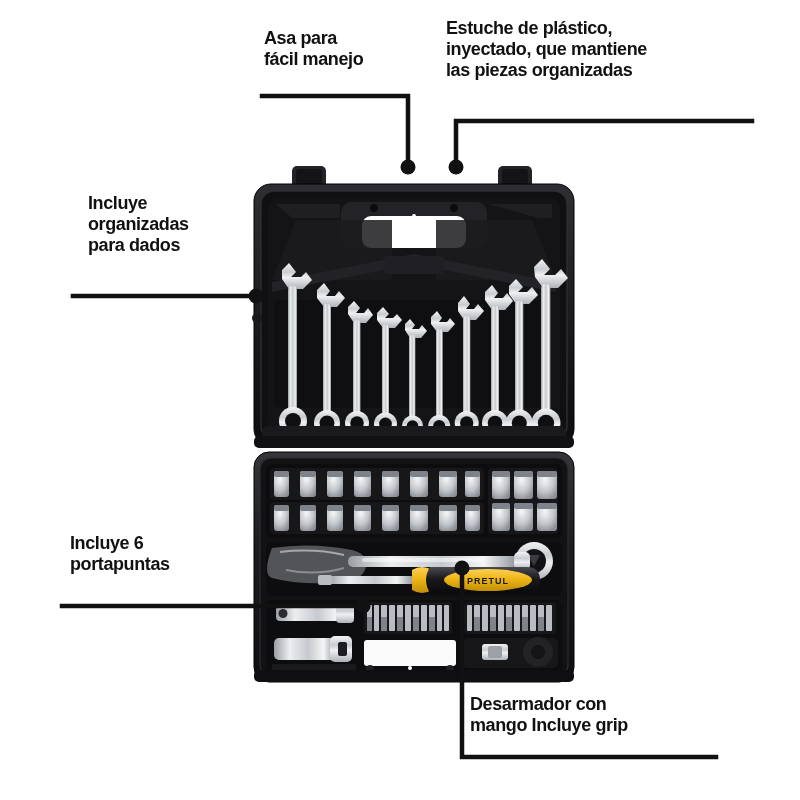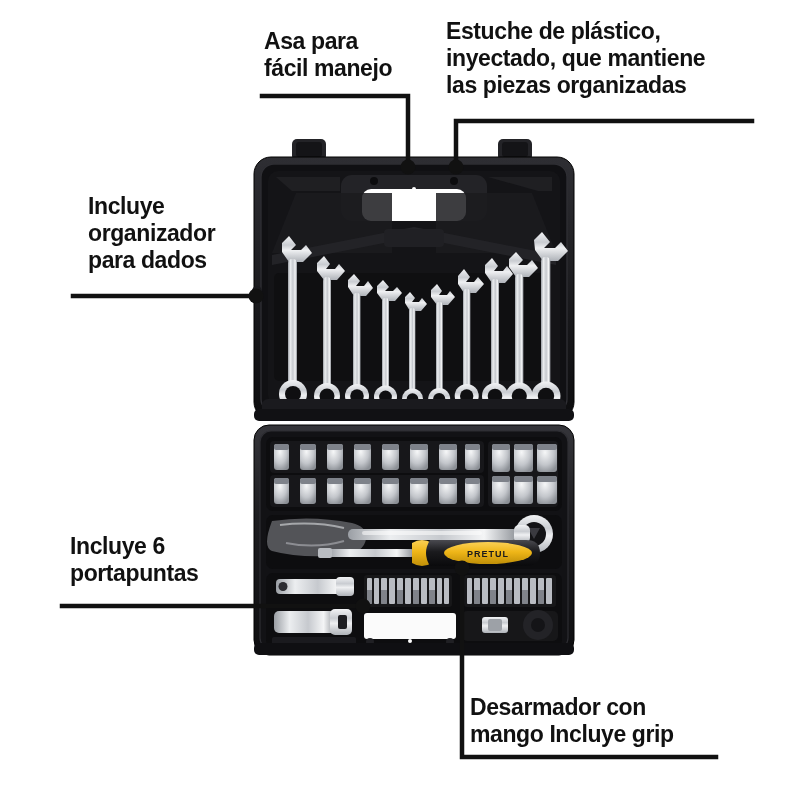--- a/index.html
+++ b/index.html
@@ -15,39 +15,39 @@
     width: 800px; height: 800px;
     background: #ffffff;
   }
 
   
   .callout-text {
     position: absolute;
     color: #111111;
     font-family: "Liberation Sans", sans-serif;
     font-weight: 700;
-    font-size: 23px;
+    font-size: 18px;
     line-height: 1.18;
     letter-spacing: -0.4px;
     white-space: pre-line;
   }
   .ct-left  { text-align: left; }
   .ct-center{ text-align: left; }
 
   
   #leaders {
     position: absolute; left: 0; top: 0;
     width: 800px; height: 800px;
     pointer-events: none;
   }
 
   
   #photo {
     position: absolute;
-    left: 252px; top: 133px;
+    left: 252px; top: 160px;
     width: 324px; height: 526px;
   }
   #photo svg { display: block; }
 </style>
 </head>
 <body>
 
 <div id="stage">
 
   <div id="photo">
@@ -409,21 +409,21 @@
   </svg>
 
   <div class="callout-text ct-left" style="left:264px; top:28px; width:220px;">Asa para
 fácil manejo</div>
 
   <div class="callout-text ct-center" style="left:446px; top:18px; width:310px;">Estuche de plástico,
 inyectado, que mantiene
 las piezas organizadas</div>
 
   <div class="callout-text ct-left" style="left:88px; top:193px; width:190px;">Incluye
-organizador
+organizadas
 para dados</div>
 
   <div class="callout-text ct-left" style="left:70px; top:533px; width:220px;">Incluye 6
 portapuntas</div>
 
   <div class="callout-text ct-center" style="left:470px; top:694px; width:290px;">Desarmador con
 mango Incluye grip</div>
 
 </div>
 

